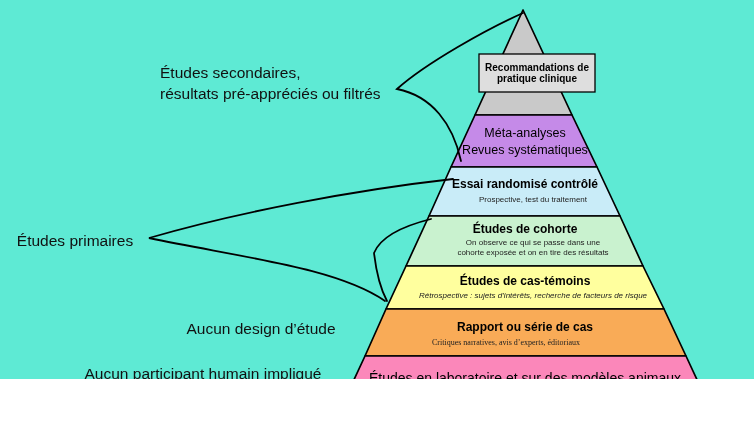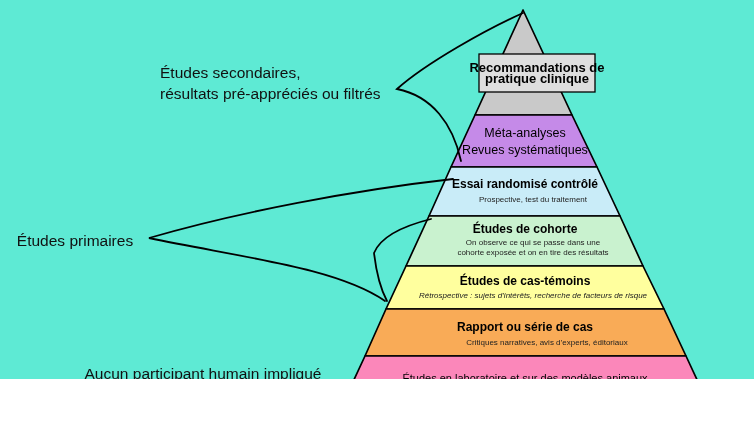--- a/index.html
+++ b/index.html
@@ -8,21 +8,21 @@
     font-family:"Liberation Sans", sans-serif;color:#000;
   }
   #pyramid-svg{position:absolute;left:0;top:0;z-index:0;}
   .txt{position:absolute;z-index:2;transform:translate(-50%,-50%);text-align:center;white-space:nowrap;}
   .pre{white-space:pre-line;}
   .side-label{font-size:15.5px;line-height:21px;color:#111;}
   .left-align{transform:translate(0,-50%);text-align:left;}
   .band-title{font-size:12px;font-weight:bold;line-height:15px;}
   .band-title-reg{font-size:12.5px;font-weight:normal;line-height:16.5px;}
   .band-sub{font-size:8px;font-weight:normal;line-height:10px;color:#222;padding-left:16px;}
-  .apex-box-text{font-size:13px;font-weight:bold;line-height:11px;}
+  .apex-box-text{font-size:10px;font-weight:bold;line-height:11px;}
 </style>
 </head>
 <body>
 
 <div id="stage">
 
   <svg id="pyramid-svg" width="754" height="423" viewBox="0 0 754 423">
 
     <polygon points="523,10 475,115 572,115" stroke="#000" stroke-width="1.7" stroke-linejoin="round" fill="#c9c9c9"></polygon>
     <polygon points="475,115 572,115 597,167 451,167" stroke="#000" stroke-width="1.7" stroke-linejoin="round" fill="#c58ae8"></polygon>
@@ -40,37 +40,38 @@
 
     <rect x="479" y="54" width="116" height="38" stroke="#000" stroke-width="1.3" fill="#dedede"></rect>
   </svg>
 
   <div class="side-label pre left-align" style="left:160px;top:83px;position:absolute;z-index:2;">Études secondaires,
 résultats pré-appréciés ou filtrés</div>
 
   <div class="txt side-label" style="left:75px;top:240px;">Études primaires</div>
 
 
+  <div class="txt side-label" style="left:261px;top:328px;">Aucun design d’étude</div>
 
   <div class="txt side-label" style="left:203px;top:373px;">Aucun participant humain impliqué</div>
 
   <div class="txt apex-box-text pre" style="left:537px;top:73px;">Recommandations de
 pratique clinique</div>
 
   <div class="txt band-title" style="left:525px;top:184px;">Essai randomisé contrôlé</div>
 
   <div class="txt band-title-reg pre" style="left:525px;top:141px;">Méta-analyses
 Revues systématiques</div>
   <div class="txt band-sub" style="left:525px;top:200px;">Prospective, test du traitement</div>
 
   <div class="txt band-title" style="left:525px;top:229px;">Études de cohorte</div>
   <div class="txt band-sub pre" style="left:525px;top:248px;">On observe ce qui se passe dans une
 cohorte exposée et on en tire des résultats</div>
 
   <div class="txt band-title" style="left:525px;top:281px;">Études de cas-témoins</div>
   <div class="txt band-sub" style="left:525px;top:296px;font-style:italic;">Rétrospective : sujets d’intérêts, recherche de facteurs de risque</div>
 
   <div class="txt band-title" style="left:525px;top:327px;">Rapport ou série de cas</div>
-  <div class="txt band-sub" style="left:539px;top:343px;">Critiques narratives, avis d’experts, éditoriaux</div>
+  <div class="txt band-sub" style="left:498px;top:343px;font-family:Liberation Serif, serif;">Critiques narratives, avis d’experts, éditoriaux</div>
 
-  <div class="txt band-title-reg" style="left:525px;top:378px;font-size:11px;">Études en laboratoire et sur des modèles animaux</div>
+  <div class="txt band-title-reg" style="left:525px;top:378px;font-size:14px;">Études en laboratoire et sur des modèles animaux</div>
 
 </div>
 
 </body></html>

